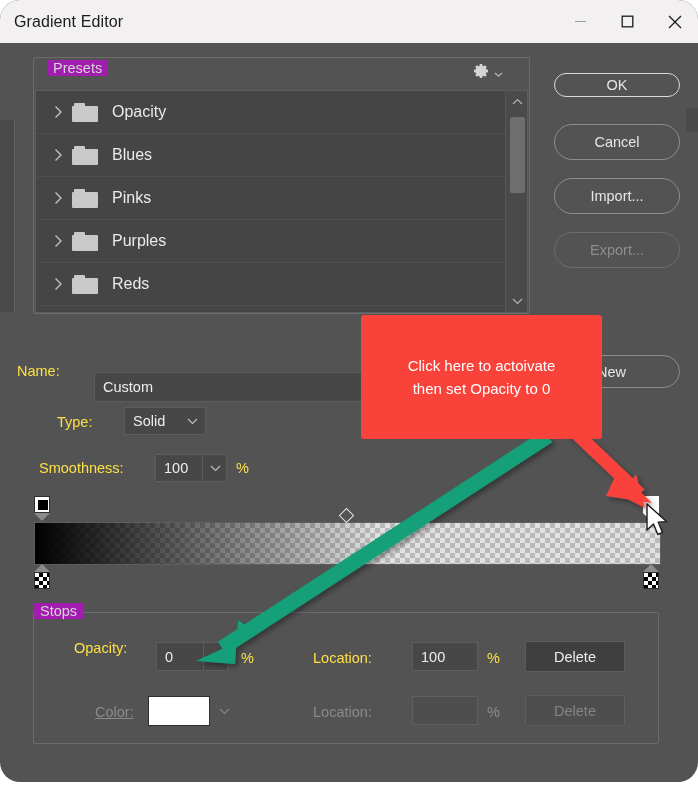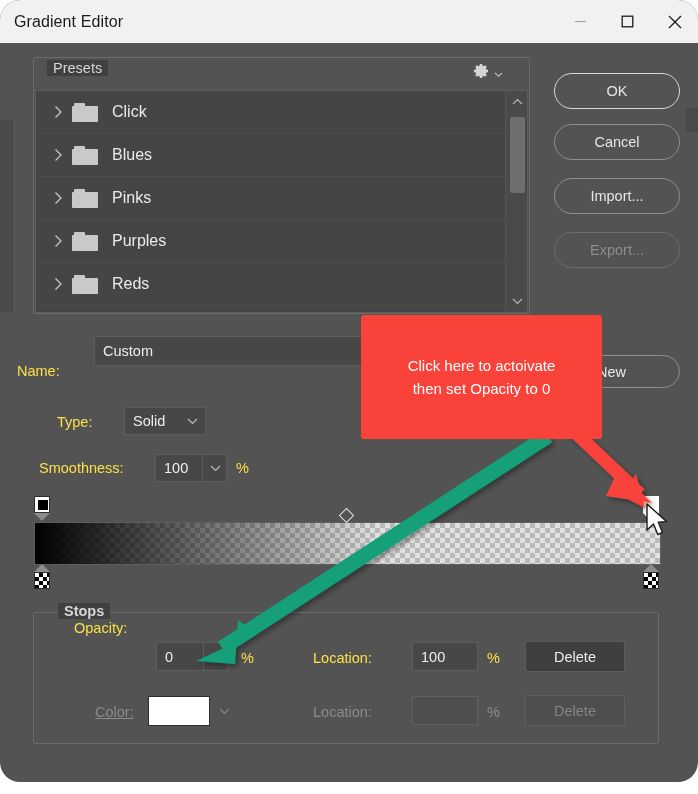--- a/index.html
+++ b/index.html
@@ -80,21 +80,21 @@
 
   
   .groupbox {
     position: absolute;
     border: 1px solid #6b6b6b;
     border-radius: 2px;
     box-sizing: border-box;
   }
   .group-legend {
     position: absolute;
-    background: #404040;
+    background: #a21caf;
     color: #d6d6d6;
     font-size: 14.5px;
     padding: 0 6px;
     white-space: nowrap;
   }
 
   .label {
     position: absolute;
     color: #fde047;
     font-size: 14.5px;
@@ -281,21 +281,21 @@
     left: 341px; top: 510px;
     width: 11px; height: 11px;
     background: #535353;
     border: 1.5px solid #e4e4e4;
     transform: rotate(45deg);
     box-sizing: border-box;
   }
 
   
   #stops-group { left: 33px; top: 612px; width: 626px; height: 132px; }
-  #stops-legend { left: 58px; top: 603px; font-weight: bold; }
+  #stops-legend { left: 34px; top: 603px; }
 
   
   #red-box {
     position: absolute;
     left: 361px; top: 315px;
     width: 241px; height: 124px;
     background: #f9423a;
     border-radius: 3px;
     display: flex;
     align-items: center;
@@ -367,21 +367,21 @@
     <div class="preset-row">
       <div class="preset-chev">
         <svg width="11" height="14" viewBox="0 0 11 14">
           <path d="M2.5 1.5 L8 7 L2.5 12.5" fill="none" stroke="#c6c6c6" stroke-width="1.3"></path>
         </svg>
       </div>
       <div class="folder-icon">
           <div class="tab"></div>
           <div class="body"></div>
         </div>
-      <div class="preset-label">Click</div>
+      <div class="preset-label">Opacity</div>
     </div>
     <div class="preset-row">
       <div class="preset-chev">
         <svg width="11" height="14" viewBox="0 0 11 14">
           <path d="M2.5 1.5 L8 7 L2.5 12.5" fill="none" stroke="#c6c6c6" stroke-width="1.3"></path>
         </svg>
       </div>
       <div class="folder-icon">
           <div class="tab"></div>
           <div class="body"></div>
@@ -433,27 +433,27 @@
       </div>
       <div id="preset-thumb"></div>
       <div class="sb-arrow" id="sb-down">
         <svg width="11" height="8" viewBox="0 0 11 8">
           <path d="M1 2 L5.5 6.4 L10 2" fill="none" stroke="#b5b5b5" stroke-width="1.2"></path>
         </svg>
       </div>
     </div>
   </div>
 
-  <div class="pill-btn primary" style="left:554px; top:73px; width:126px; height:36px;">OK</div>
+  <div class="pill-btn primary" style="left:554px; top:73px; width:126px; height:24px;">OK</div>
   <div class="pill-btn" style="left:554px; top:124px; width:126px; height:36px;">Cancel</div>
   <div class="pill-btn" style="left:554px; top:178px; width:126px; height:36px;">Import...</div>
   <div class="pill-btn disabled" style="left:554px; top:232px; width:126px; height:36px;text-align:center;">Export...</div>
 
   <div class="label" style="left:17px; top:363px;">Name:</div>
-  <div class="field" style="left:94px; top:336px; width:478px; height:30px;">Custom</div>
+  <div class="field" style="left:94px; top:372px; width:478px; height:30px;">Custom</div>
   <div class="pill-btn" style="left:580px; top:355px; width:100px; height:33px; justify-content:flex-start; padding-left:16px;">New</div>
 
   <div class="label" style="left:57px; top:414px;">Type:</div>
   <div class="field" style="left:124px; top:407px; width:82px; height:28px;">Solid</div>
   <div class="combo-arrow" style="left:180px; top:407px; width:25px; height:28px;">
     <svg width="11" height="8" viewBox="0 0 11 8">
       <path d="M1 2 L5.5 6.4 L10 2" fill="none" stroke="#bdbdbd" stroke-width="1.2"></path>
     </svg>
   </div>
 
@@ -486,21 +486,21 @@
     <div class="checker-chip"></div>
   </div>
   <div class="stop-marker" style="left:643px; top:564px;">
     <div class="tri-up"></div>
     <div class="checker-chip"></div>
   </div>
 
   <div class="groupbox" id="stops-group"></div>
   <div class="group-legend" id="stops-legend">Stops</div>
 
-  <div class="label" style="left:74px; top:620px;">Opacity:</div>
+  <div class="label" style="left:74px; top:640px;">Opacity:</div>
   <div class="field" style="left:156px; top:642px; width:72px; height:29px;">0</div>
   <div class="combo-arrow" style="left:203px; top:642px; width:25px; height:29px; border-left:1px solid #5d5d5d;">
     <svg width="11" height="8" viewBox="0 0 11 8">
       <path d="M1 2 L5.5 6.4 L10 2" fill="none" stroke="#bdbdbd" stroke-width="1.2"></path>
     </svg>
   </div>
   <div class="label" style="left:241px; top:650px;">%</div>
 
   <div class="label" style="left:313px; top:650px;">Location:</div>
   <div class="field" style="left:412px; top:642px; width:66px; height:29px;">100</div>

